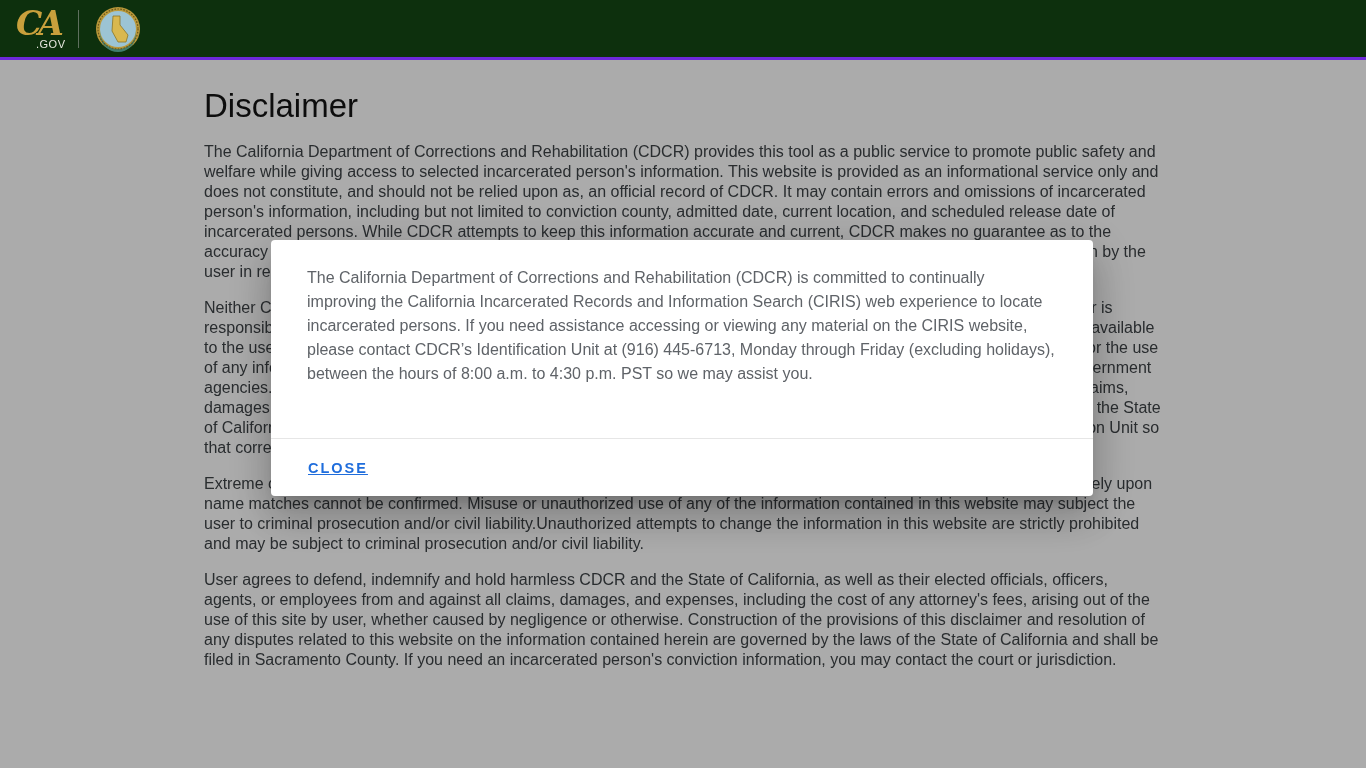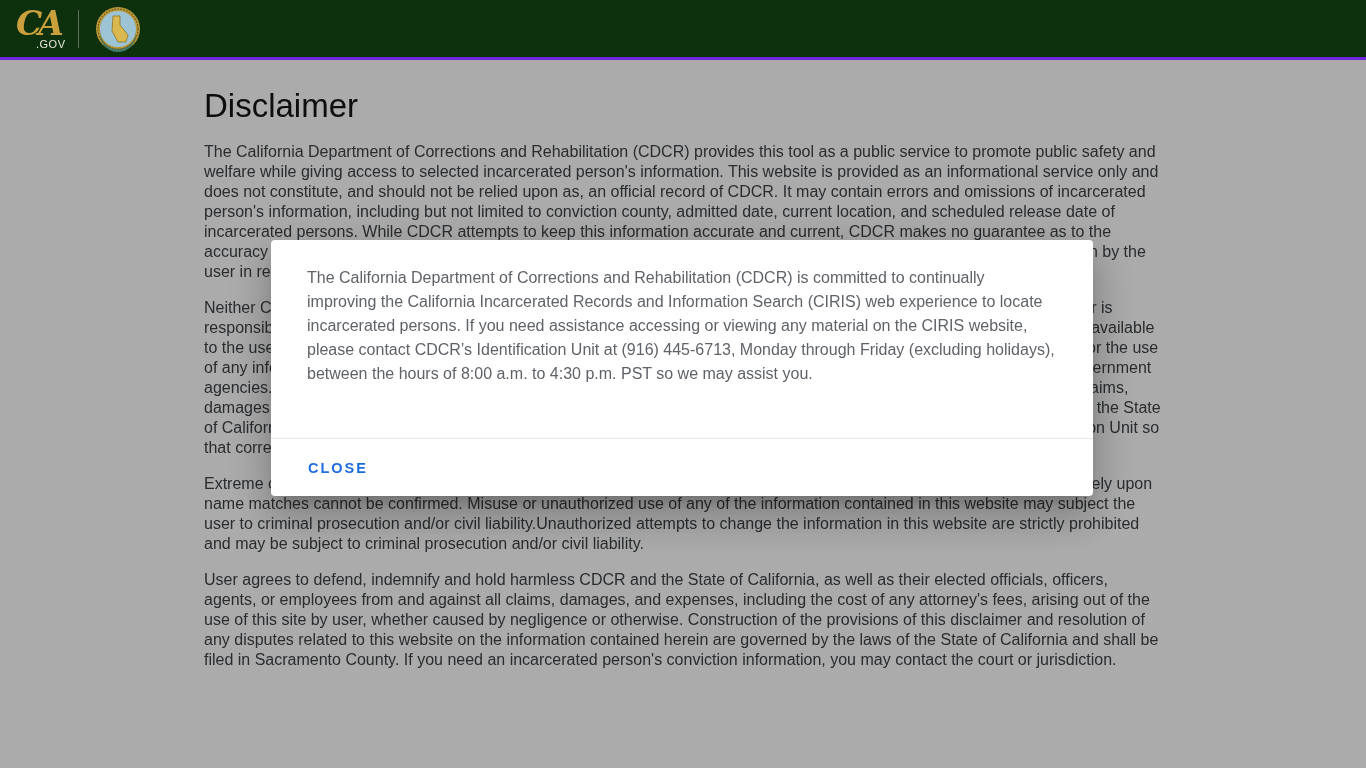--- a/index.html
+++ b/index.html
@@ -73,21 +73,21 @@
     position:absolute; left:0; right:0; bottom:57px;
     border-top:1px solid #e6e6e6; height:0;
   }
   .dialog-actions {
     position:absolute; left:0; right:0; bottom:0; height:57px;
     display:flex; align-items:center; padding-left:37px; box-sizing:border-box;
   }
   .close-btn {
     background:none; border:none; padding:0; cursor:pointer;
     color:#1f6ddc; font-family:inherit;
-    font-size:14.5px; font-weight:bold; letter-spacing:2px;
+    font-size:14.5px; font-weight:bold; letter-spacing:2px;text-decoration:underline;
   }
 </style>
 </head>
 <body>
 
 <header class="appbar">
   <div class="cagov-logo">
     <span class="ca-script">CA</span>
     <span class="gov-text">.GOV</span>
   </div>

